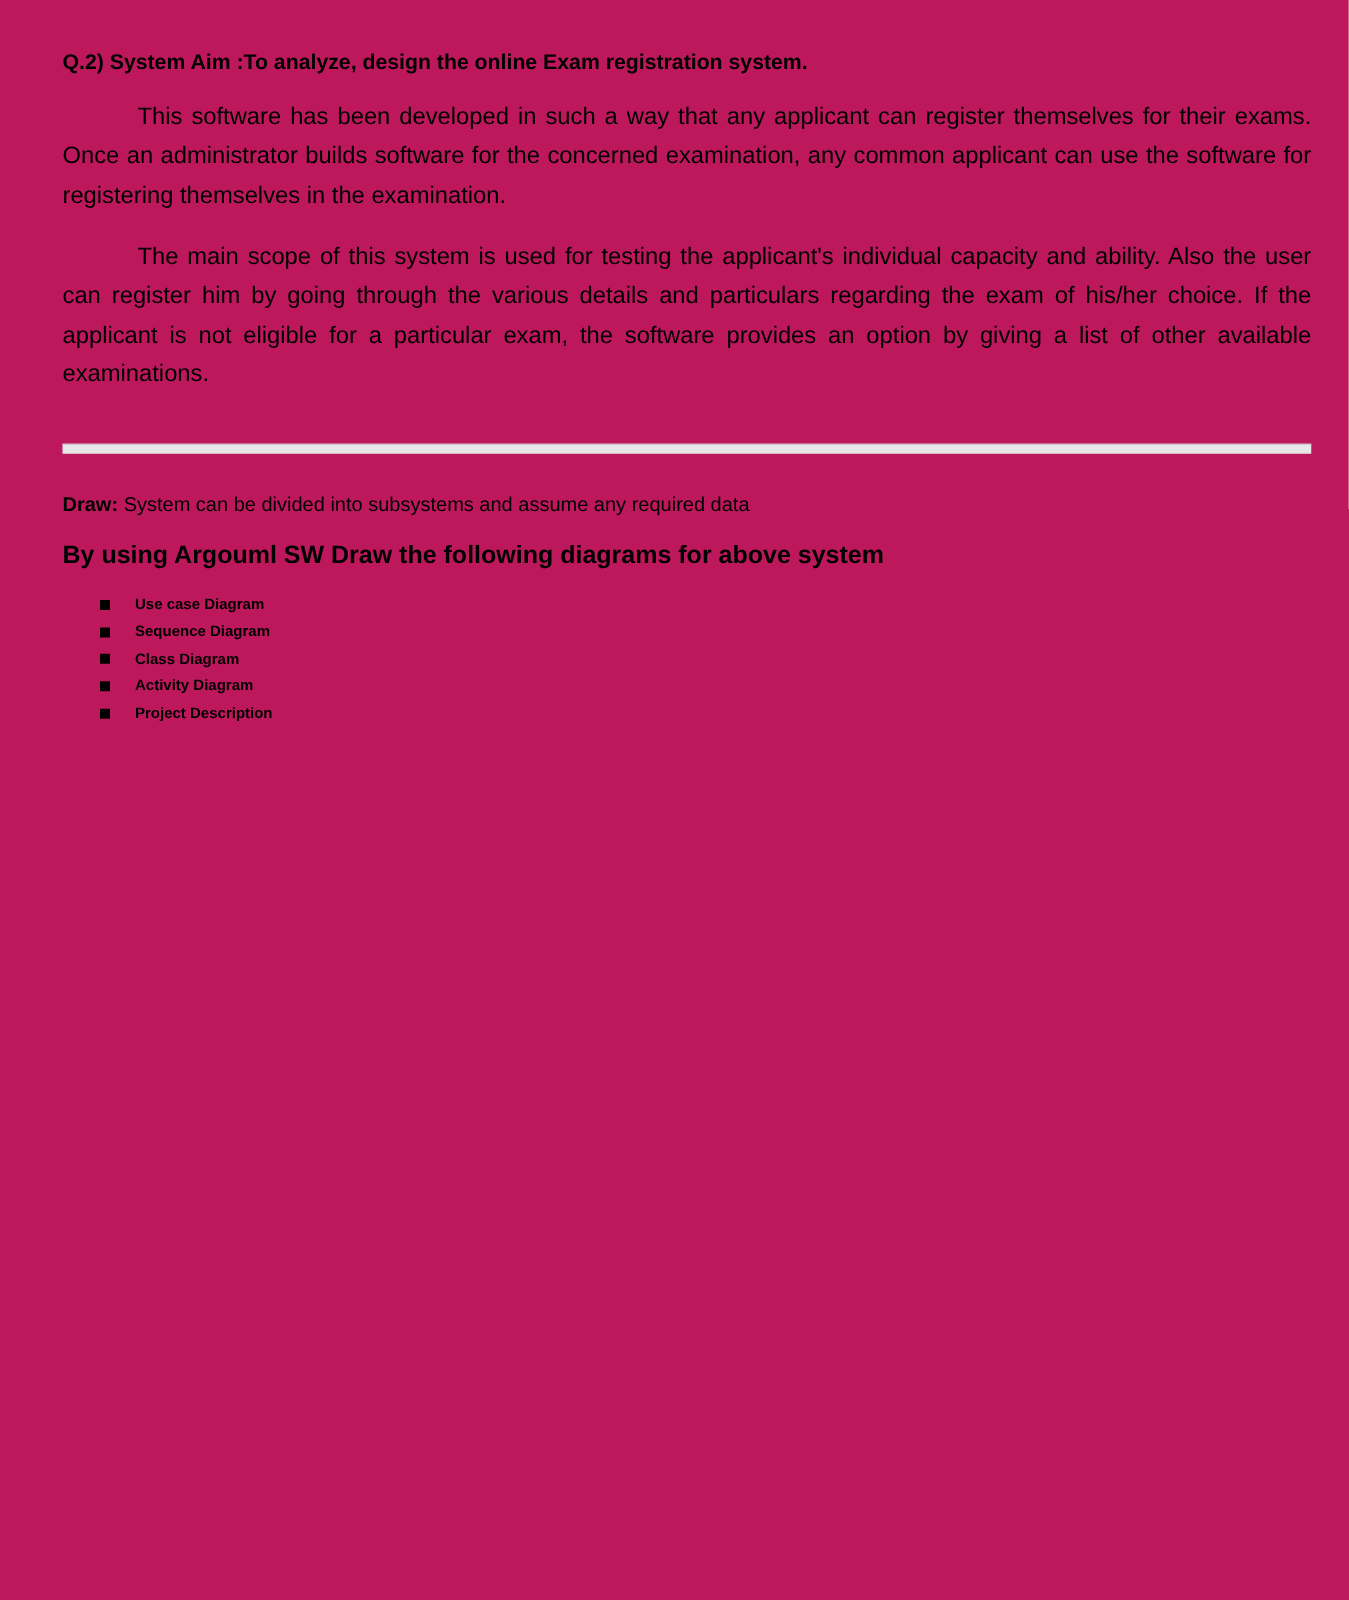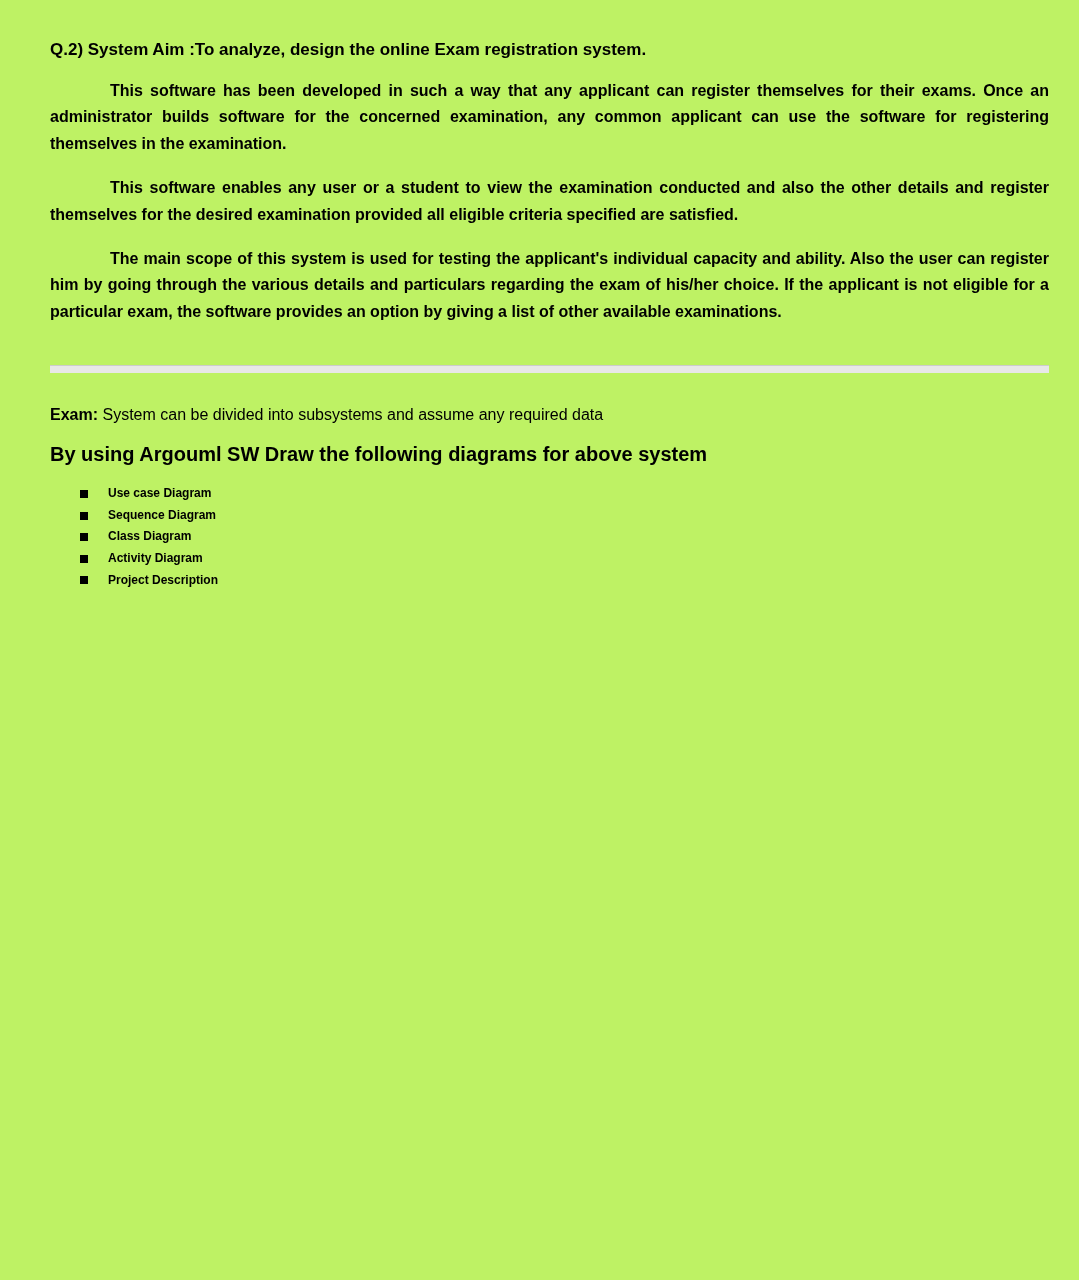--- a/index.html
+++ b/index.html
@@ -13,38 +13,37 @@
       font-family: Georgia, 'Times New Roman', serif;
       font-size: 16px;
       color: #000000;
       width: 1079px;
       min-height: 1280px;
     }
 
     .page-container {
       width: 1079px;
       min-height: 1280px;
-      background: #bef264;
+      background: #be185d;
       padding: 40px 30px 40px 50px;
     }
 
     .question-heading {
       font-size: 17px;
       font-weight: bold;
       margin-bottom: 18px;
       font-family: Arial, sans-serif;
     }
 
     .paragraph {
       text-align: justify;
       line-height: 1.65;
       margin-bottom: 18px;
       font-family: Arial, sans-serif;
-      font-size: 16px;
-      font-weight: bold;
+      font-size: 19px;
     }
 
     .paragraph-indented {
       text-indent: 60px;
     }
 
     .section-divider {
       border: none;
       border-top: 1px solid #cccccc;
       margin: 40px 0 30px 0;
@@ -101,29 +100,28 @@
   </style>
 </head>
 <body>
 
 <div class="page-container">
 
   <div class="question-heading">Q.2)  System Aim :To analyze, design the online Exam registration system.</div>
 
   <p class="paragraph paragraph-indented">This software has been developed in such a way that any applicant can register themselves for their exams. Once an administrator builds software for the concerned examination, any common applicant can use the software for registering themselves in the examination.</p>
 
-  <p class="paragraph paragraph-indented">This software enables any user or a student to view the examination conducted and also the other details and register themselves for the desired examination provided all eligible criteria specified are satisfied.</p>
 
   <p class="paragraph paragraph-indented">The main scope of this system is used for testing the applicant's individual capacity and ability. Also the user can register him by going through the various details and particulars regarding the exam of his/her choice. If the applicant is not eligible for a particular exam, the software provides an option by giving a list of other available examinations.</p>
 
   <div class="section-divider"></div>
 
   <div class="hint-section">
     <p class="hint-line">
-      <span class="hint-label">Exam: </span><span>System can be divided into subsystems and assume any required data</span>
+      <span class="hint-label">Draw: </span><span>System can be divided into subsystems and assume any required data</span>
     </p>
 
     <p class="draw-instruction">By using Argouml SW Draw the following diagrams  for above system</p>
 
     <ul class="diagram-list">
       <li>
         <span class="bullet-icon"></span>
         <span>Use case Diagram</span>
       </li>
       <li>

